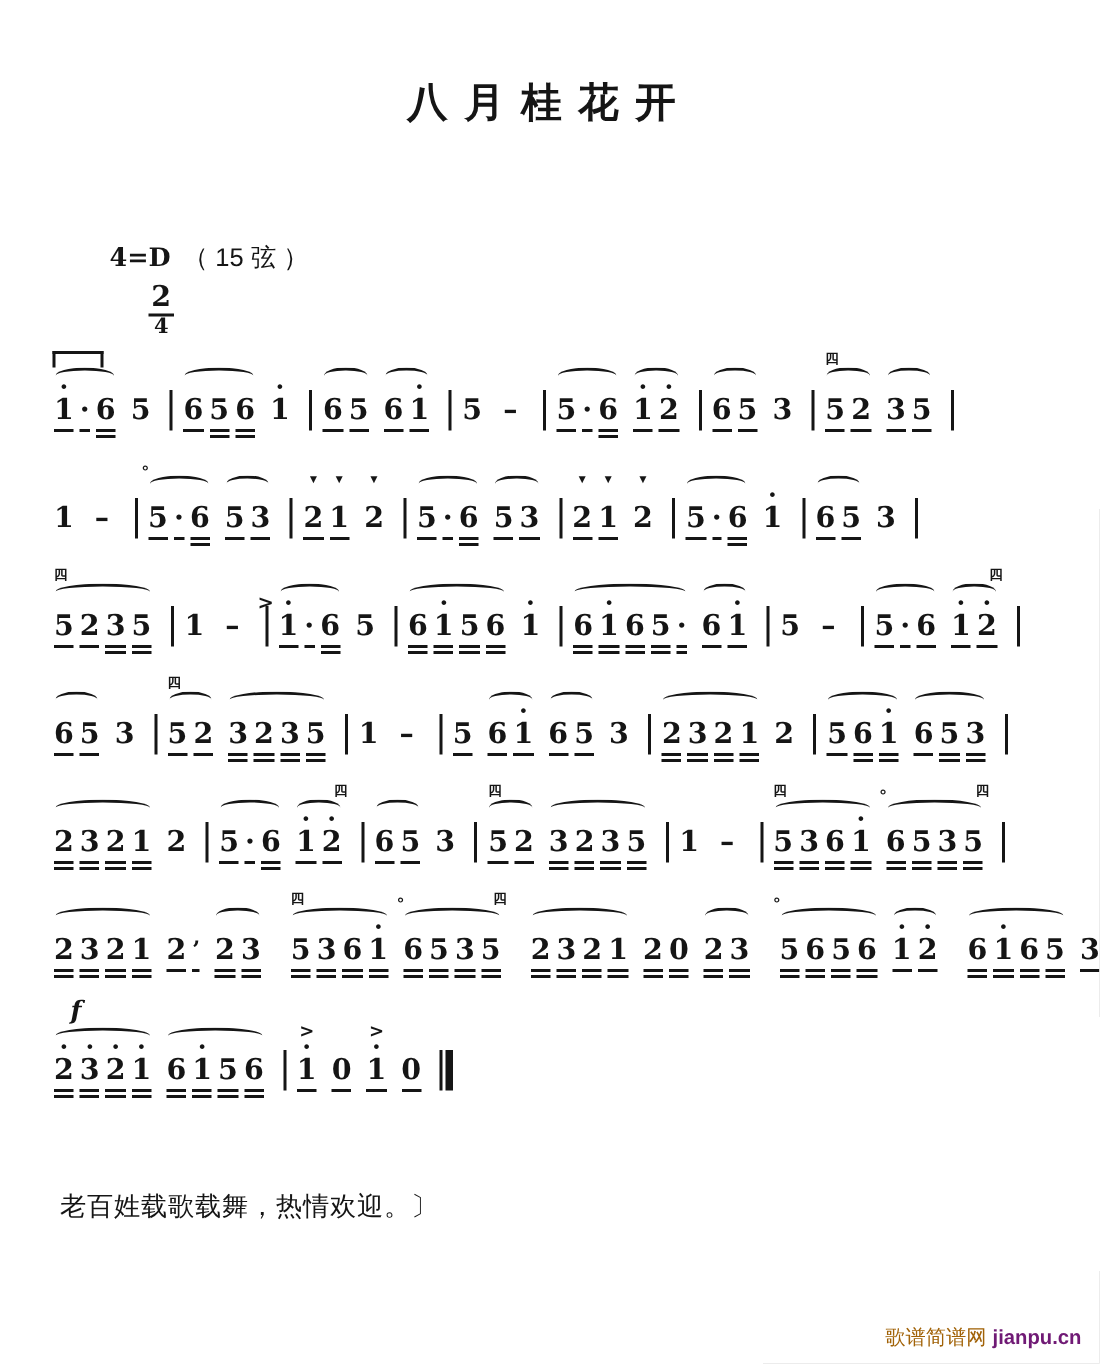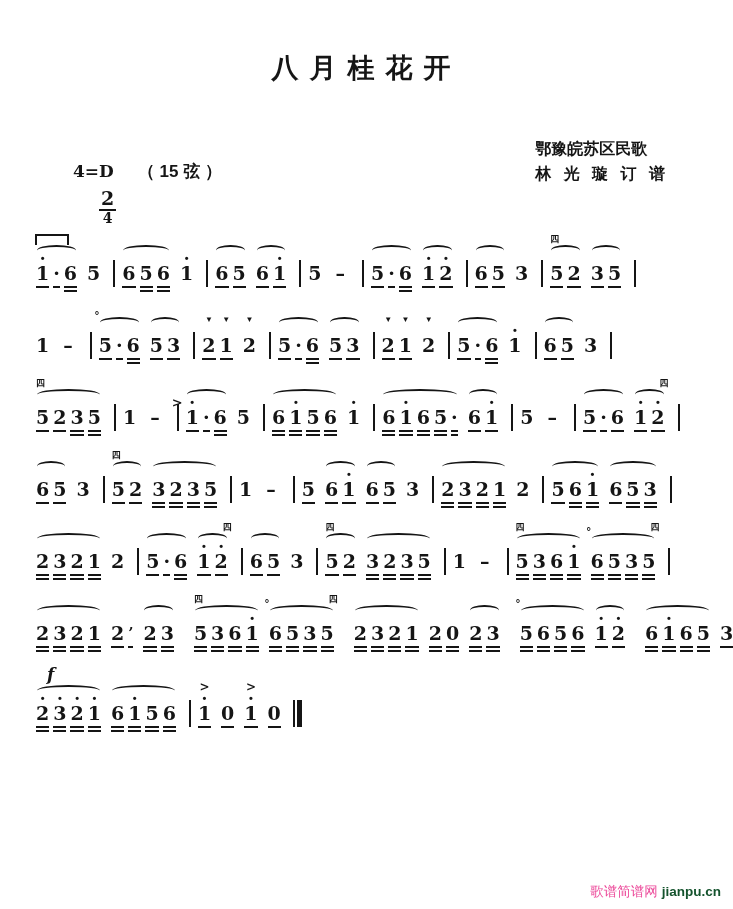--- a/index.html
+++ b/index.html
@@ -6,21 +6,21 @@
   .page{position:relative;width:733px;height:909px;margin:0 auto;background:#fff;
         overflow:hidden;color:#151515;font-family:"Liberation Sans",sans-serif;}
   
   .title{position:absolute;top:50px;left:0;width:100%;text-align:center;
          font-size:27px;font-weight:bold;letter-spacing:11px;margin:0;}
   .credits{position:absolute;top:136px;right:64px;text-align:left;
            font-size:16px;line-height:25px;font-weight:bold;}
   .credits .c2{letter-spacing:4px;}
   .keyline{position:absolute;top:160px;left:73px;font-size:17px;font-weight:bold;
            font-family:"DejaVu Serif",serif;}
-  .keyline .strings{font-family:"Liberation Sans",sans-serif;margin-left:24px;font-weight:bold;}
+  .keyline .strings{font-family:"Liberation Sans",sans-serif;margin-left:8px;font-weight:normal;}
   .meter{position:absolute;top:188px;left:99px;width:17px;text-align:center;
          font-family:"DejaVu Serif",serif;font-weight:bold;font-size:14px;line-height:15px;}
   .meter .num{display:block;border-bottom:2px solid #151515;}
   .meter .den{display:block;}
   
   .score{position:absolute;top:230px;left:0;right:0;padding-left:34px;}
   .score-line{position:relative;display:flex;align-items:flex-start;
               padding-top:8px;margin-bottom:8px;}
   .score-line:last-child{margin-top:16px;}
   .grp{position:relative;display:inline-flex;padding-top:16px;margin-right:6px;}
@@ -49,34 +49,30 @@
   .endbar{display:flex;gap:2px;margin-top:22px;height:27px;margin-left:4px;}
   .bl-thin{width:2px;background:#151515;}
   .bl-thick{width:5px;background:#151515;}
   .line-dyn{position:absolute;top:-6px;left:13px;font-family:"DejaVu Serif",serif;
             font-style:italic;font-weight:bold;font-size:17px;}
   
   .footer{position:absolute;top:786px;left:0;right:0;padding:0 40px;
           font-size:17.5px;line-height:36px;letter-spacing:0.5px;}
   .footer .f1{text-indent:2.2em;}
   .watermark{position:absolute;bottom:8px;right:12px;font-size:13.5px;}
-  .wm-site{color:#ec4899;}
-  .wm-url{color:#14532d;font-weight:bold;margin-left:4px;margin-top:33px;}
+  .wm-site{color:#a16207;}
+  .wm-url{color:#701a75;font-weight:bold;margin-left:4px;margin-top:33px;}
 </style>
 </head>
 <body>
 
 <div class="page">
 
   <h1 class="title">八月桂花开</h1>
 
-  <div class="credits">
-    <div class="c1">鄂豫皖苏区民歌</div>
-    <div class="c2">林 光 璇 订 谱</div>
-  </div>
 
   <div class="keyline">
     <span>4=D</span><span class="strings">（ 15 弦 ）</span>
   </div>
 
   <div class="meter">
     <span class="num">2</span>
     <span class="den">4</span>
   </div>
 
@@ -1700,19 +1696,20 @@
           </span>
         </span>
         <span class="endbar">
           <span class="bl-thin"></span>
           <span class="bl-thick"></span>
         </span>
       </div>
     </div>
 
   <div class="footer">
+    <div class="f2">老百姓载歌载舞，热情欢迎。〕</div>
   </div>
 
   <div class="watermark">
     <span class="wm-site">歌谱简谱网</span><span class="wm-url">jianpu.cn</span>
   </div>
 
 </div>
 
 </body></html>

